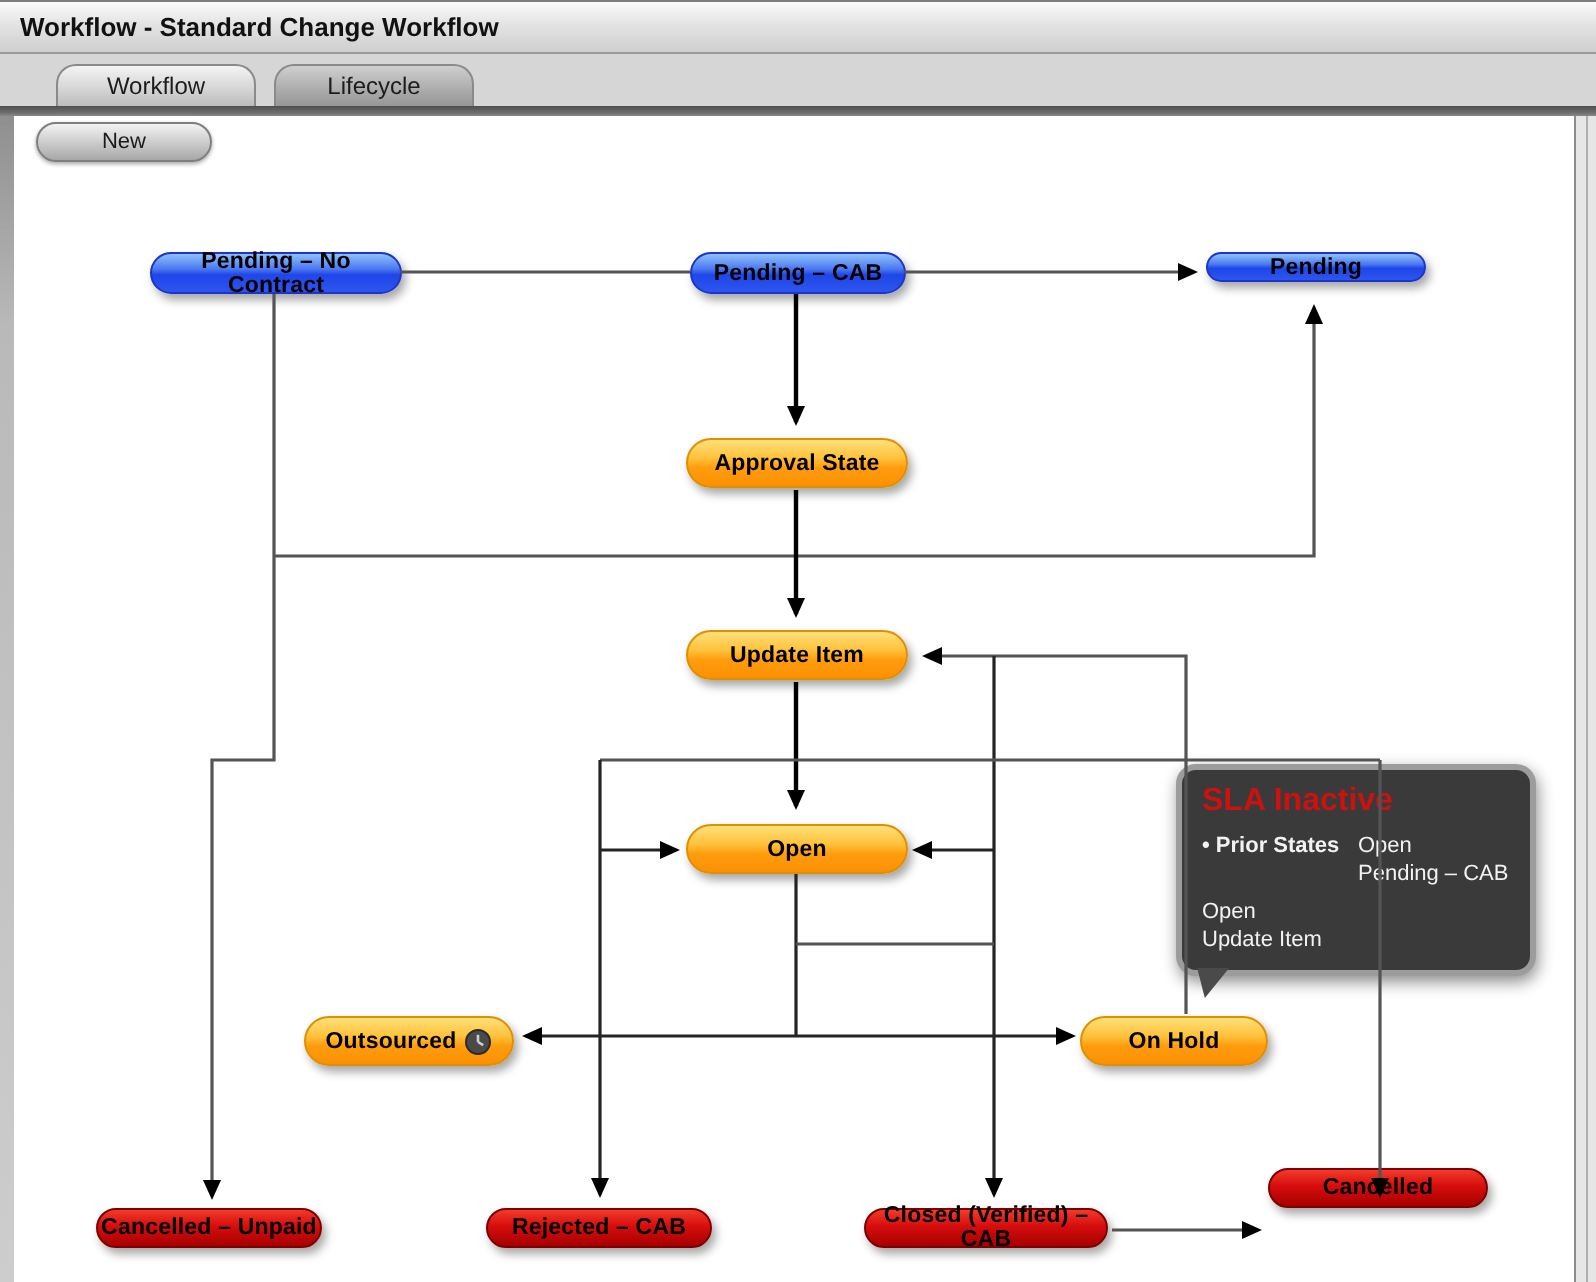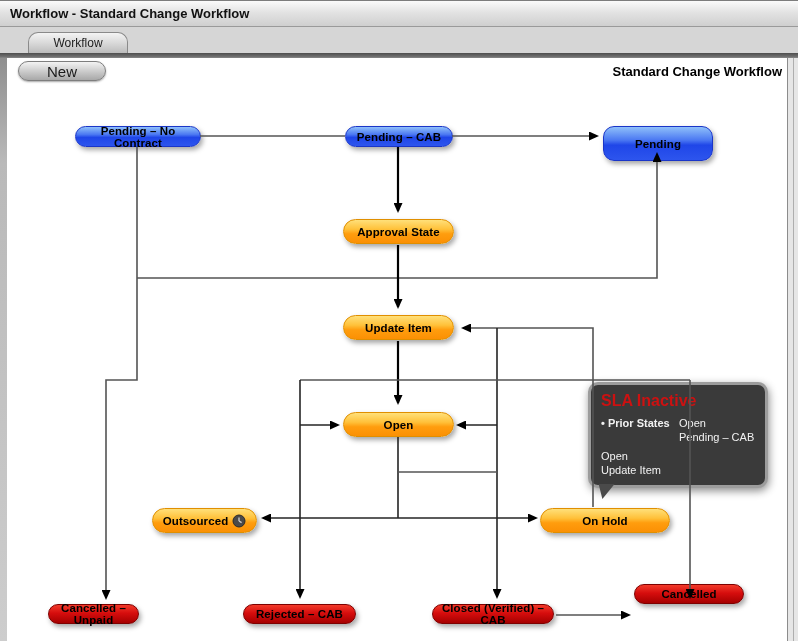--- a/index.html
+++ b/index.html
@@ -25,21 +25,21 @@
   
   .content{position:absolute;left:0;top:58px;width:798px;height:583px;background:#ffffff;}
   .left-strip{position:absolute;left:0;top:58px;width:7px;height:583px;
     background:linear-gradient(180deg,#8f8f8f 0%,#b9b9b9 18%,#cdcdcd 100%);}
   .right-strip{position:absolute;left:787px;top:58px;width:11px;height:583px;
     background:#e6e6e6;border-left:1px solid #8c8c8c;box-sizing:border-box;}
   .right-strip:after{content:"";position:absolute;left:5px;top:0;width:1px;height:100%;background:#aeaeae;}
 
   .new-btn{position:absolute;left:18px;top:61px;width:88px;height:20px;border-radius:10px;
     border:1px solid #7e7e7e;background:linear-gradient(180deg,#f3f3f3 0%,#c9c9c9 55%,#a8a8a8 100%);
-    font-family:"Liberation Sans",sans-serif;font-size:15px;color:#1a1a1a;
+    font-family:"Liberation Sans",sans-serif;font-size:11px;color:#1a1a1a;
     box-shadow:0 1px 2px rgba(0,0,0,0.35);cursor:pointer;}
   .diagram-title{position:absolute;right:16px;top:64px;font-size:13px;font-weight:bold;color:#000;}
 
   
   .node{position:absolute;box-sizing:border-box;text-align:center;color:#000;
     font-size:11.5px;letter-spacing:0.1px;z-index:2;cursor:pointer;
     display:flex;align-items:center;justify-content:center;gap:4px;
     box-shadow:2px 3px 5px rgba(0,0,0,0.35);font-weight:bold;}
   .node.blue{border-radius:11px;border:1px solid #1a35c8;
     background:linear-gradient(180deg,#8fc0fa 0%,#4a77f2 40%,#1f46e8 55%,#2d55ee 100%);}
@@ -68,61 +68,61 @@
 <body>
 
 <div class="window">
 
   <div class="titlebar">
     <span>Workflow - Standard Change Workflow</span>
   </div>
 
   <div class="tabstrip" id="tabstrip">
       <div class="tab active" style="left: 28px; width: 100px;">Workflow</div>
+      <div class="tab inactive" style="left: 137px; width: 100px;">Lifecycle</div>
     </div>
   <div class="darkbar"></div>
 
   <div class="content"></div>
   <div class="left-strip"></div>
   <div class="right-strip"></div>
 
   <button class="new-btn">New</button>
-  <div class="diagram-title">Standard Change Workflow</div>
 
   <div id="nodes">
       <div class="node blue" style="left: 75px; top: 126px; width: 126px; height: 21px;">
         <span>Pending – No Contract</span>
       </div>
       <div class="node blue" style="left: 345px; top: 126px; width: 108px; height: 21px;">
         <span>Pending – CAB</span>
       </div>
-      <div class="node blue" style="left: 603px; top: 126px; width: 110px; height: 35px;">
+      <div class="node blue" style="left: 603px; top: 126px; width: 110px; height: 15px;">
         <span>Pending</span>
       </div>
       <div class="node orange" style="left: 343px; top: 219px; width: 111px; height: 25px;">
         <span>Approval State</span>
       </div>
       <div class="node orange" style="left: 343px; top: 315px; width: 111px; height: 25px;">
         <span>Update Item</span>
       </div>
       <div class="node orange" style="left: 343px; top: 412px; width: 111px; height: 25px;">
         <span>Open</span>
       </div>
       <div class="node orange" style="left: 152px; top: 508px; width: 105px; height: 25px;">
         <span>Outsourced</span>
         <svg width="14" height="14" class="clock">
           <circle cx="7" cy="7" r="6" fill="#4a4a4a" stroke="#2b2b2b"></circle>
           <line x1="7" y1="7" x2="7" y2="3.4" stroke="#cfcfcf" stroke-width="1.3"></line>
           <line x1="7" y1="7" x2="9.6" y2="8.6" stroke="#cfcfcf" stroke-width="1.3"></line>
         </svg>
       </div>
-      <div class="node orange" style="left: 540px; top: 508px; width: 130px; height: 25px;">
+      <div class="node orange" style="left: 540px; top: 508px; width: 94px; height: 25px;">
         <span>On Hold</span>
       </div>
-      <div class="node red" style="left: 48px; top: 604px; width: 91px; height: 20px;">
+      <div class="node red" style="left: 48px; top: 604px; width: 113px; height: 20px;">
         <span>Cancelled – Unpaid</span>
       </div>
       <div class="node red" style="left: 243px; top: 604px; width: 113px; height: 20px;">
         <span>Rejected – CAB</span>
       </div>
       <div class="node red" style="left: 432px; top: 604px; width: 122px; height: 20px;">
         <span>Closed (Verified) – CAB</span>
       </div>
       <div class="node red" style="left: 634px; top: 584px; width: 110px; height: 20px;">
         <span>Cancelled</span>

